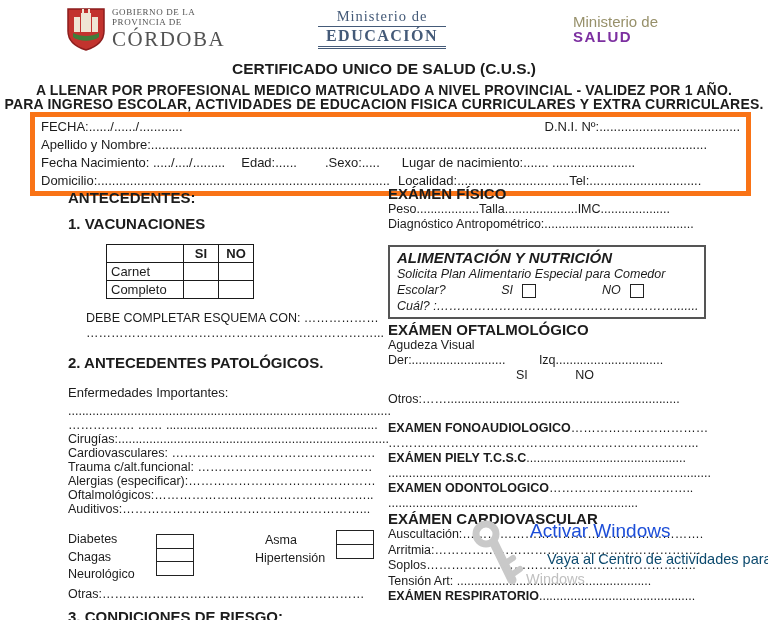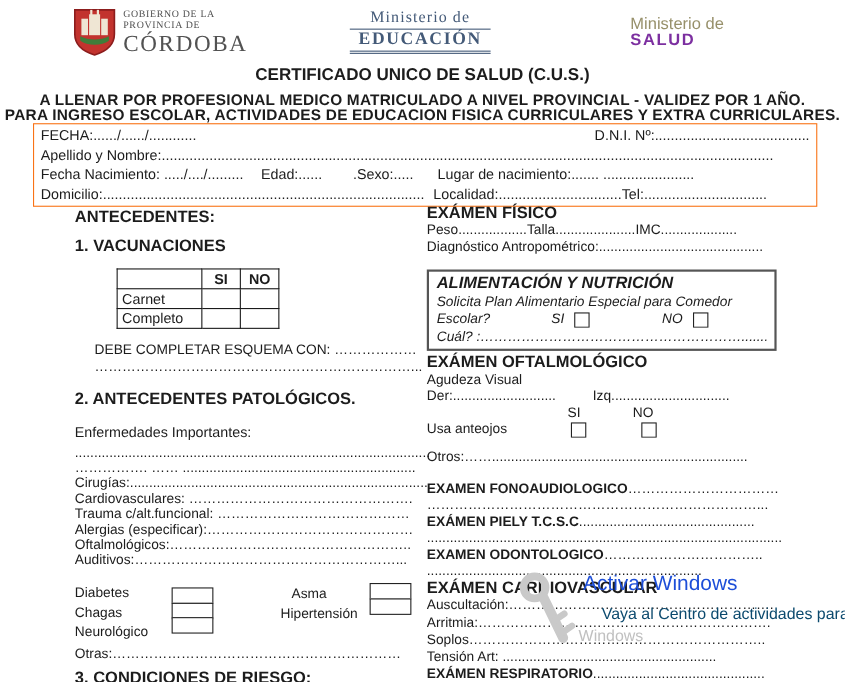--- a/index.html
+++ b/index.html
@@ -21,21 +21,21 @@
   .logo-edu .l2{font-size:16px;font-weight:bold;letter-spacing:1.5px;border-bottom:3px double #445a78;padding-bottom:1px;}
   .logo-sal{position:absolute;left:573px;top:14px;line-height:15px;}
   .logo-sal .l1{font-size:15px;color:#97906a;}
   .logo-sal .l2{font-size:15px;font-weight:bold;color:#7c2fa0;letter-spacing:1.5px;}
   
   .titleblock{position:absolute;left:0;top:60px;width:768px;text-align:center;}
   .title-main{font-size:15.5px;font-weight:bold;margin-bottom:5px;}
   .title-sub{font-size:14px;font-weight:bold;letter-spacing:.2px;line-height:14px;}
   
   .pbox{position:absolute;left:30px;top:112px;width:699px;height:72px;
-    border:1px solid #f97316;padding:1px 6px;font-size:13px;line-height:18px;}
+    border:5px solid #f97316;padding:1px 6px;font-size:13px;line-height:18px;}
   .prow{display:flex;white-space:nowrap;overflow:hidden;}
   .sp{flex:1;}
   
   .leftcol{position:absolute;left:68px;top:190px;width:322px;font-size:12.5px;}
   .rightcol{position:absolute;left:388px;top:186px;width:358px;font-size:12.5px;}
   .h13{font-size:15px;font-weight:bold;line-height:16px;}
   .r15{line-height:15px;}
   .r16{line-height:16px;}
   
   .vtable{border-collapse:collapse;margin:12px 0 0 38px;font-size:13px;}
@@ -206,25 +206,20 @@
   <div class="h13" style="margin-top:3px">EXÁMEN OFTALMOLÓGICO</div>
   <div class="r15">Agudeza Visual</div>
   <div class="r15 nowrap">
     <span>Der:...........................</span>
     <span style="margin-left:30px">Izq...............................</span>
   </div>
   <div class="nowrap" style="line-height:14px;padding-left:128px">
     <span>SI</span>
     <span style="margin-left:44px">NO</span>
   </div>
-  <div class="r16 nowrap">
-    <span style="display:inline-block;width:120px">Usa anteojos</span>
-    <span class="cb" style="margin-left:8px"></span>
-    <span class="cb" style="margin-left:46px"></span>
-  </div>
   <div class="r15 nowrap" style="margin-top:10px">Otros:……...................................................................</div>
 
   <div style="margin-top:14px">
     <div class="exline r15"><span class="b">EXAMEN FONOAUDIOLOGICO</span><span>……………………………</span></div>
     <div class="exline r15">………………………………………………………………...</div>
     <div class="exline r15"><span class="b">EXÁMEN PIELY T.C.S.C</span><span>..............................................</span></div>
     <div class="exline r15">.............................................................................................</div>
     <div class="exline r15"><span class="b">EXAMEN ODONTOLOGICO</span><span>……………………………..</span></div>
     <div class="exline r15">........................................................................</div>
   </div>

